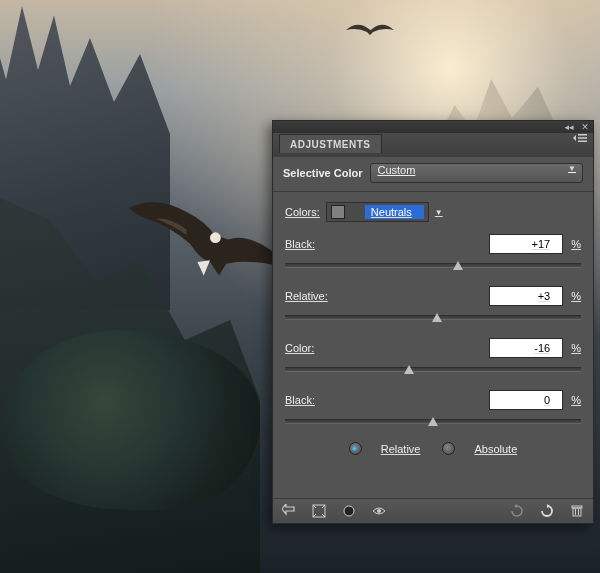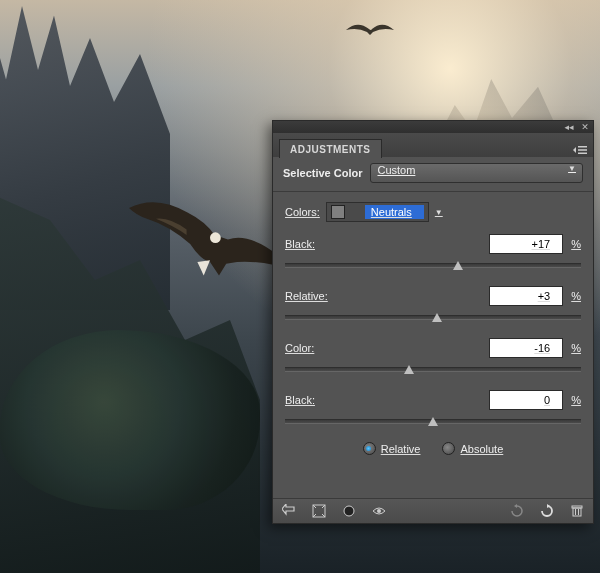--- a/index.html
+++ b/index.html
@@ -69,21 +69,21 @@
   .titlebar {
     height: 12px;
     background: linear-gradient(#3b3b3b, #2f2f2f);
     display: flex; justify-content: flex-end; align-items: center;
     padding: 0 2px; gap: 4px;
   }
   .titlebar .win-icon {
     width: 12px; height: 10px; color: #bbb; font-size: 9px; line-height: 10px; text-align: center;
   }
   .tabbar {
-    display: flex; align-items: flex-end;
+    display: flex; align-items: flex-start;
     background: linear-gradient(#4a4a4a, #3e3e3e);
     height: 24px;
     padding: 0 4px 0 6px;
     position: relative;
   }
   .tab {
     padding: 4px 10px 3px;
     background: #535353;
     border: 1px solid #2a2a2a;
     border-bottom: none;
@@ -170,21 +170,21 @@
     border-right: 5px solid transparent;
     border-bottom: 9px solid #bfbfbf;
     transform: translateX(-5px);
     cursor: pointer;
   }
   .mode-row {
     display: flex; justify-content: center; gap: 22px;
     margin-top: 6px;
   }
   .radio {
-    display: flex; align-items: center; gap: 5px; color: #eee;
+    display: flex; align-items: center; gap: 19px; color: #eee;
   }
   .radio .dot {
     width: 11px; height: 11px; border-radius: 50%;
     background: radial-gradient(circle at 40% 40%, #888, #444);
     border: 1px solid #222;
     position: relative;
   }
   .radio .dot.on::after {
     content: ""; position: absolute; left: 2.5px; top: 2.5px;
     width: 5px; height: 5px; border-radius: 50%;

